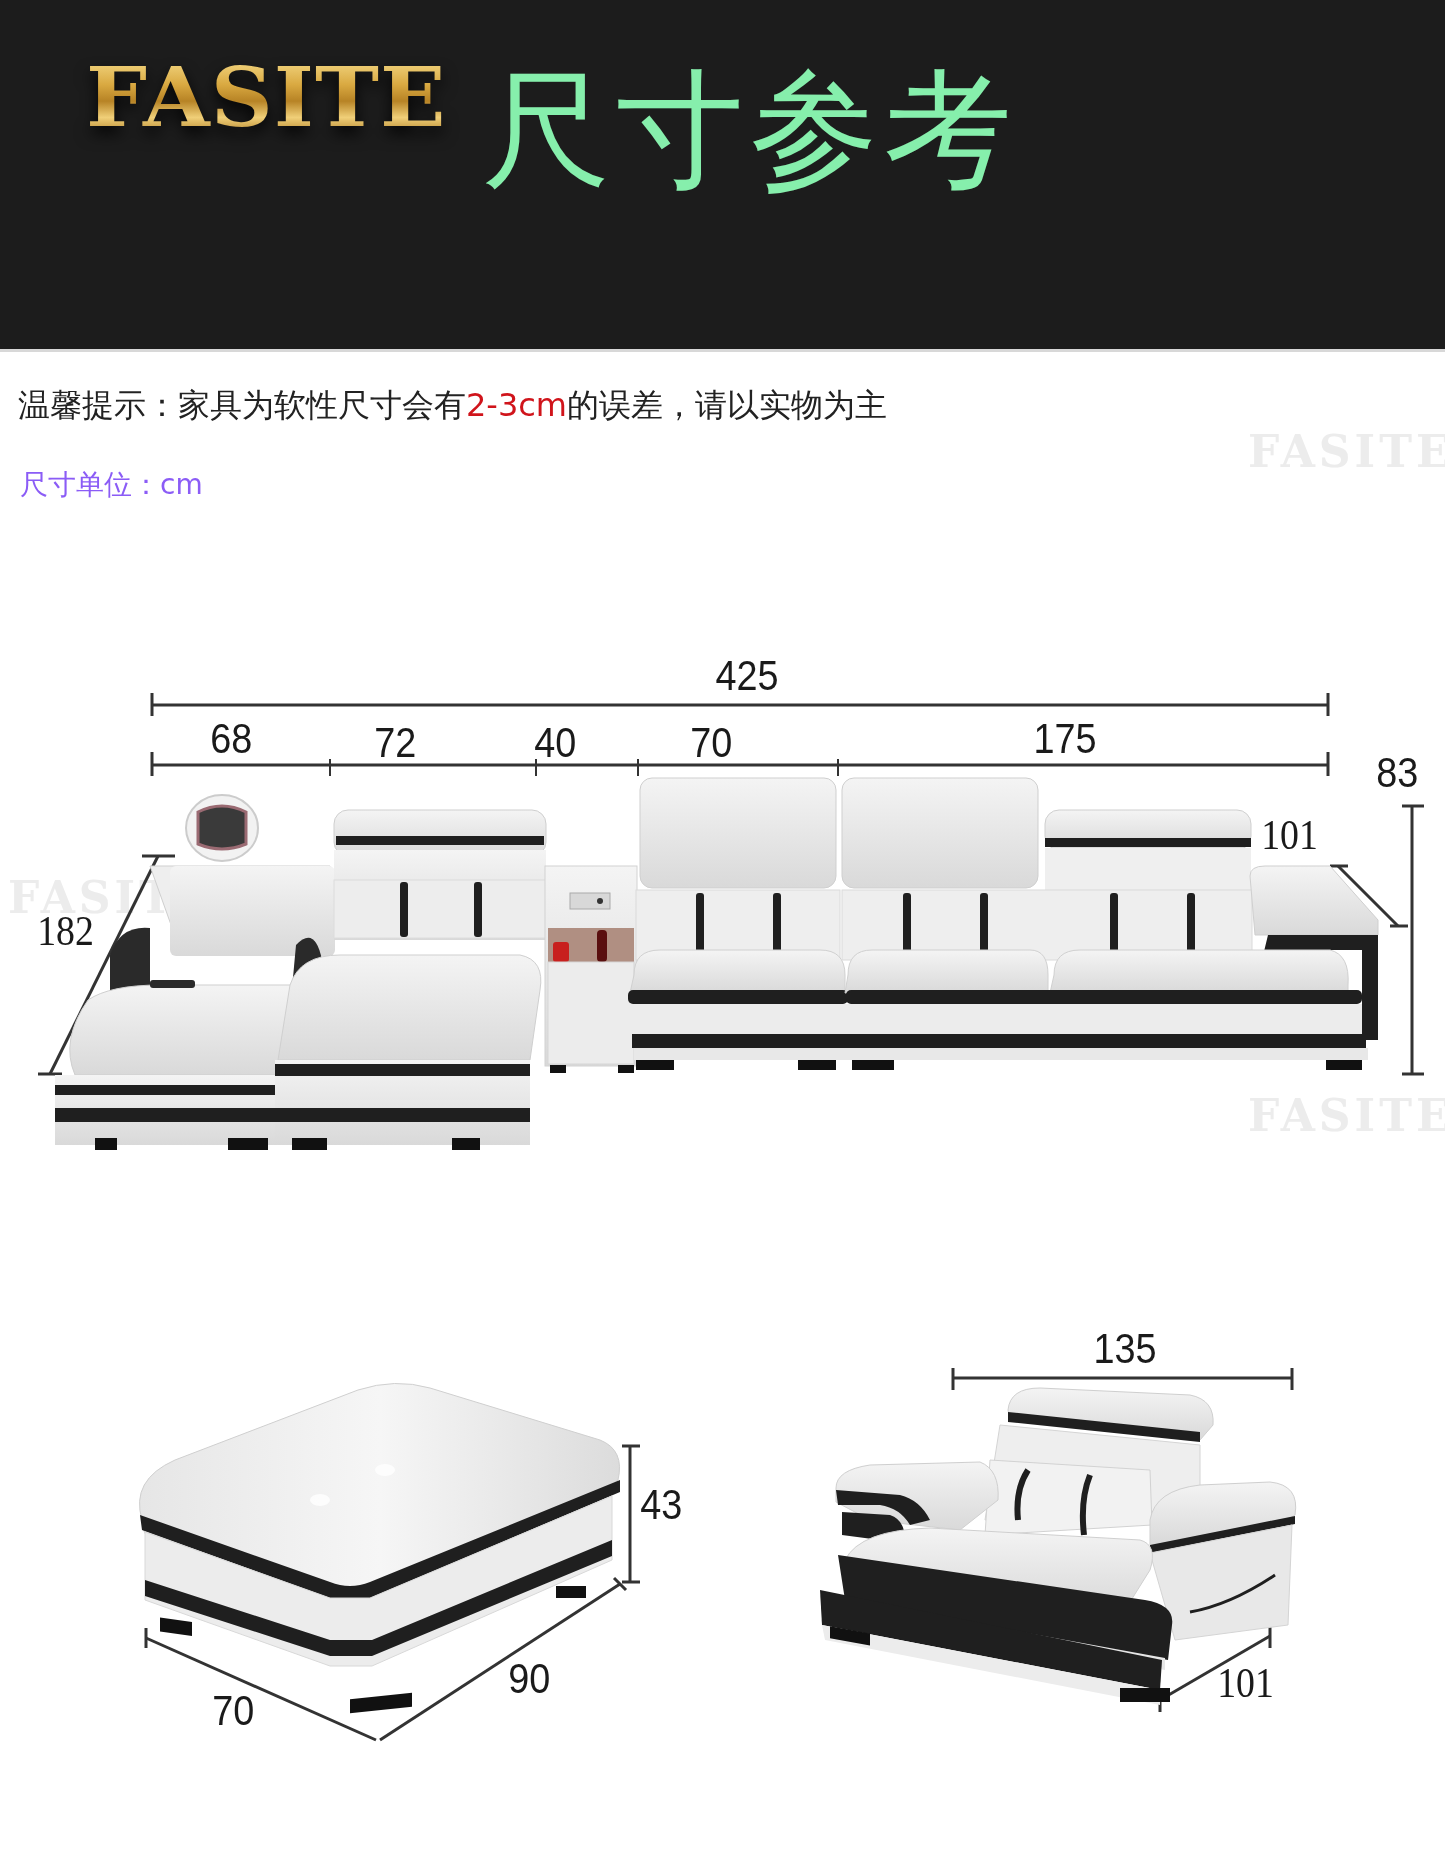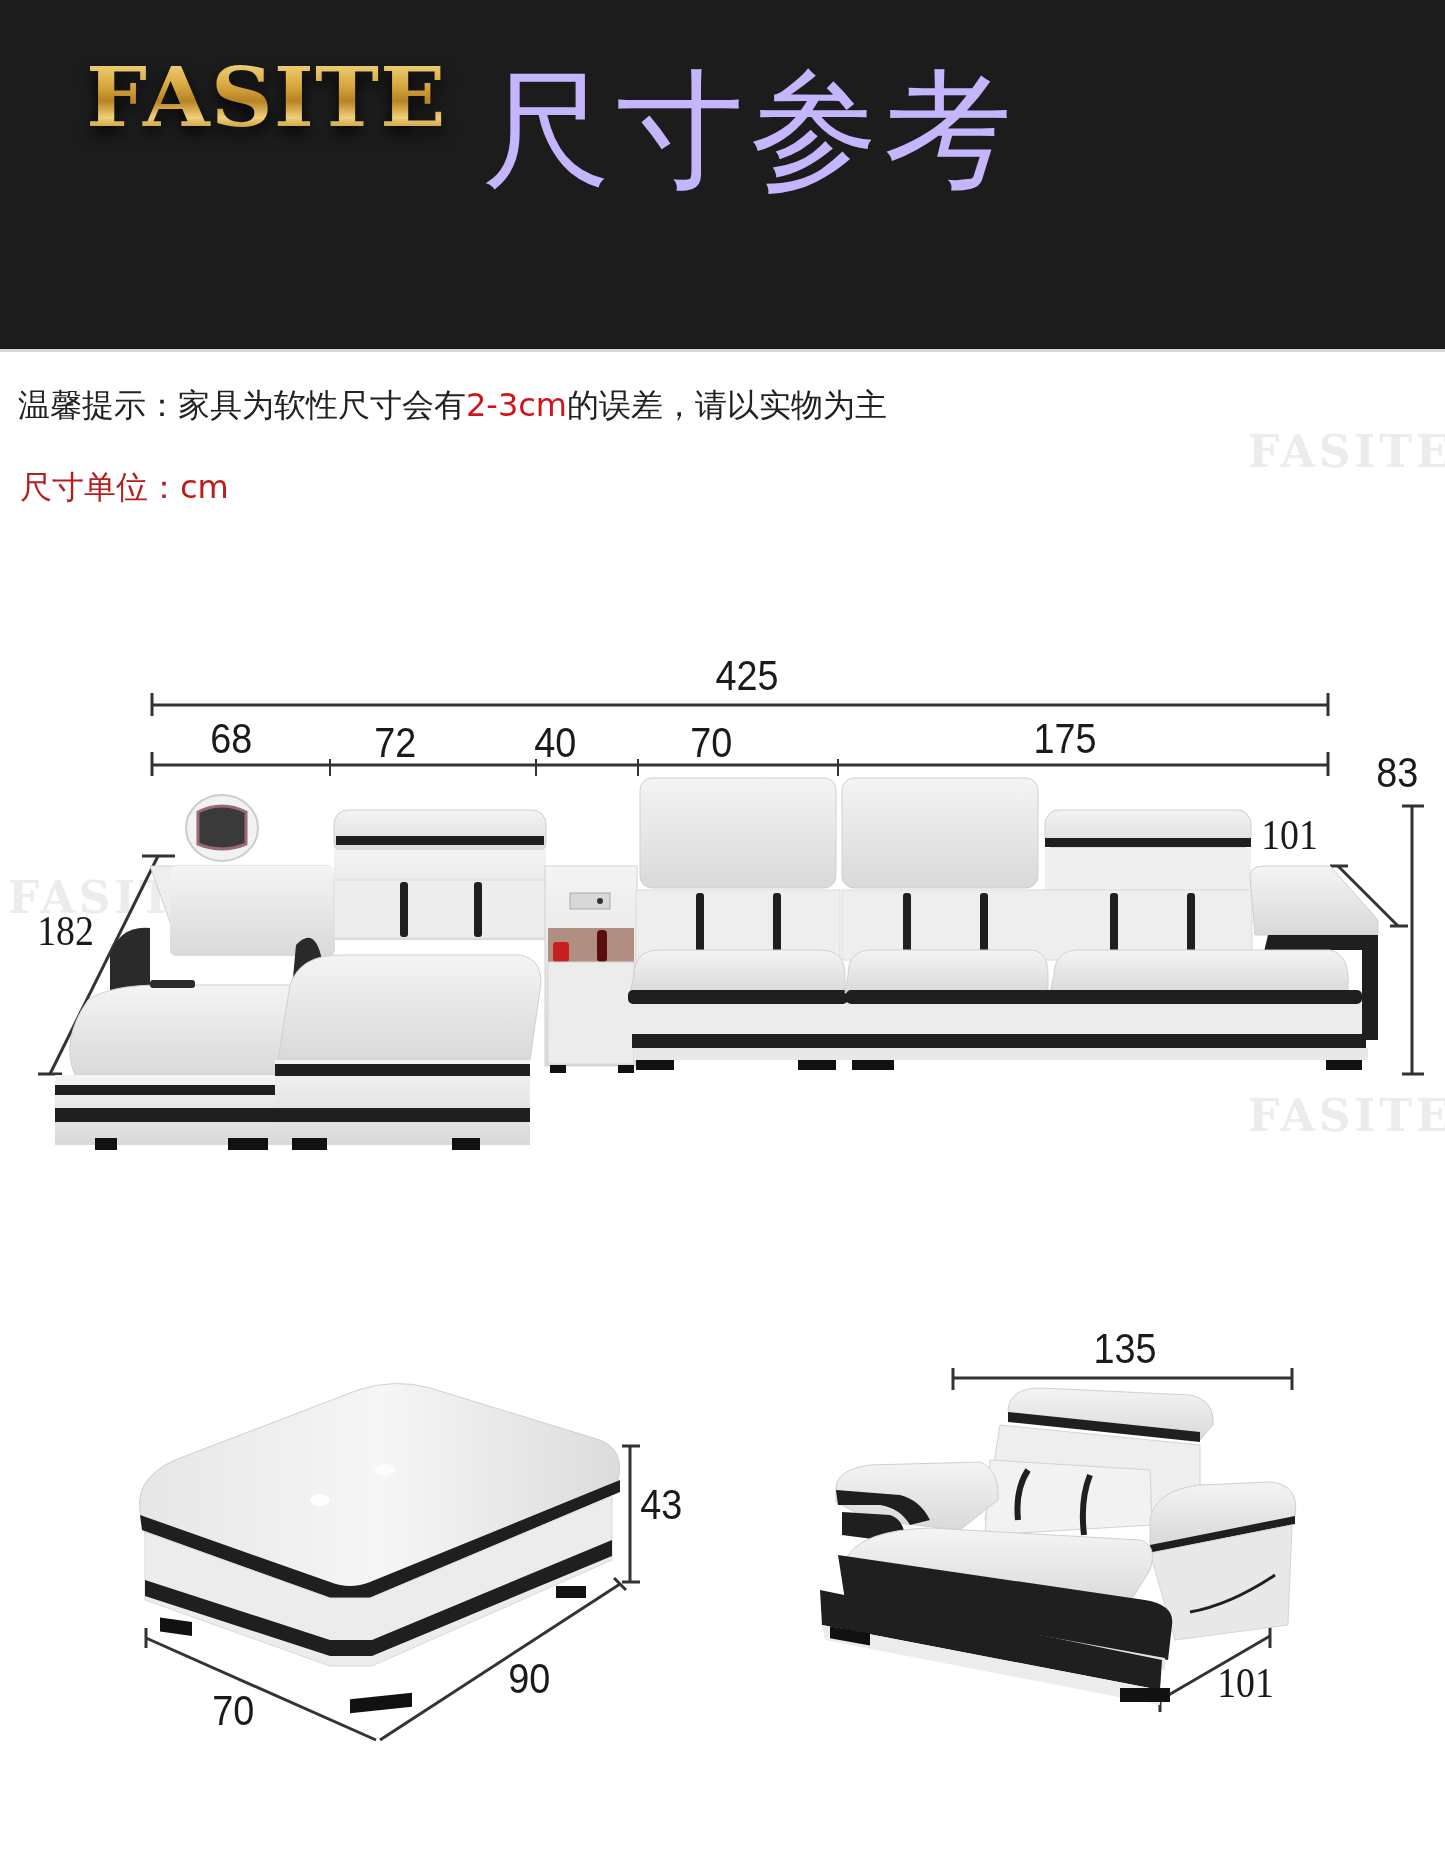--- a/index.html
+++ b/index.html
@@ -17,36 +17,36 @@
     font-size: 86px; letter-spacing: 1px; line-height: 1;
     background: linear-gradient(180deg, #f6dc8a 0%, #d9a941 35%, #b78325 55%, #f0cf78 75%, #a8761d 100%);
     -webkit-background-clip: text; background-clip: text; color: transparent;
     text-shadow: none;
     filter: drop-shadow(0 8px 8px rgba(0,0,0,0.85));
     transform: scaleY(0.95);
   }
   .title-cn {
     position: absolute; left: 482px; top: 66px;
     font-family: "DejaVu Sans", sans-serif; font-weight: normal;
-    font-size: 128px; color: #c4b5fd; line-height: 1; letter-spacing: 6px;
+    font-size: 128px; color: #86efac; line-height: 1; letter-spacing: 6px;
   }
   .subtitle-en {
     position: absolute; left: 600px; top: 226px;
     font-family: "DejaVu Sans", sans-serif; color: #f2f2f2;
     font-size: 44px; letter-spacing: 7px; line-height: 1; font-variant: small-caps;
   }
 
   .notice {
     position: absolute; left: 18px; top: 386px;
     font-size: 32px; color: #222; line-height: 1.2; white-space: nowrap;
   }
   .notice .hl { color: #d0141b; }
   .unit {
     position: absolute; left: 20px; top: 468px;
-    font-size: 32px; color: #b91c1c; line-height: 1.2;
+    font-size: 28px; color: #8b5cf6; line-height: 1.2;
   }
 
   .watermark {
     position: absolute; font-family: "DejaVu Serif", serif; font-weight: bold;
     color: #ececec; letter-spacing: 4px; line-height: 1; pointer-events: none;
   }
 
   .dim {
     position: absolute; font-family: "Liberation Sans", sans-serif;
     font-size: 42px; color: #1a1a1a; line-height: 1; transform: scaleX(0.9);

